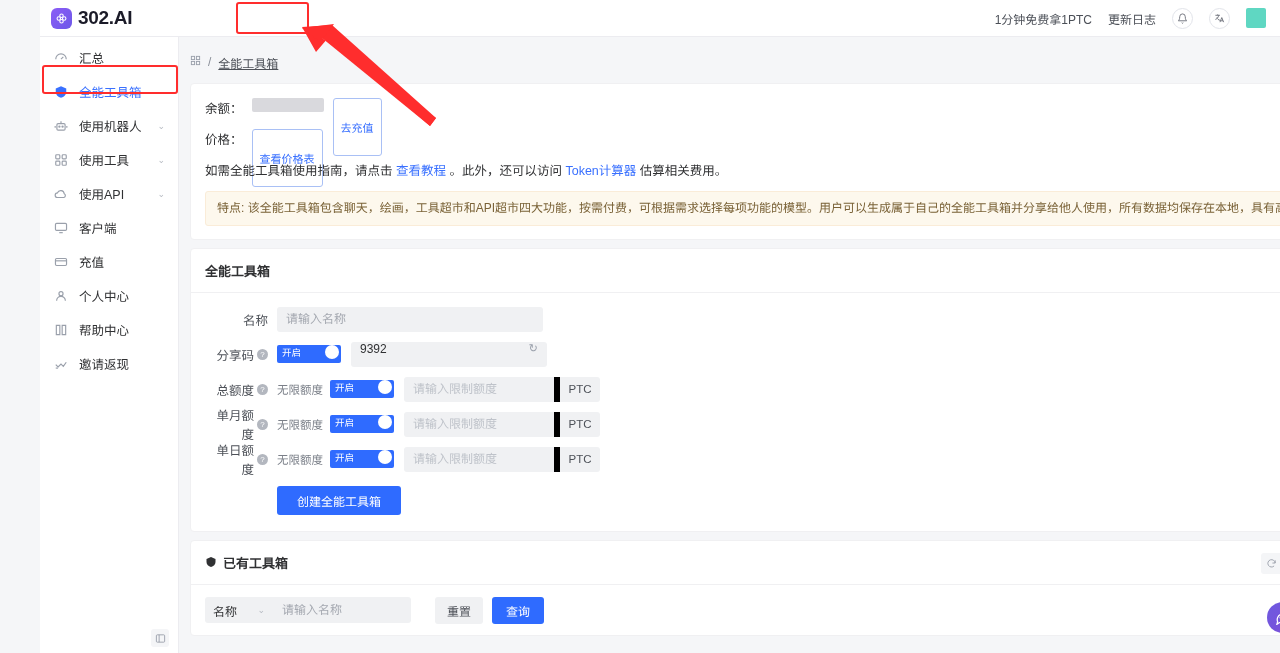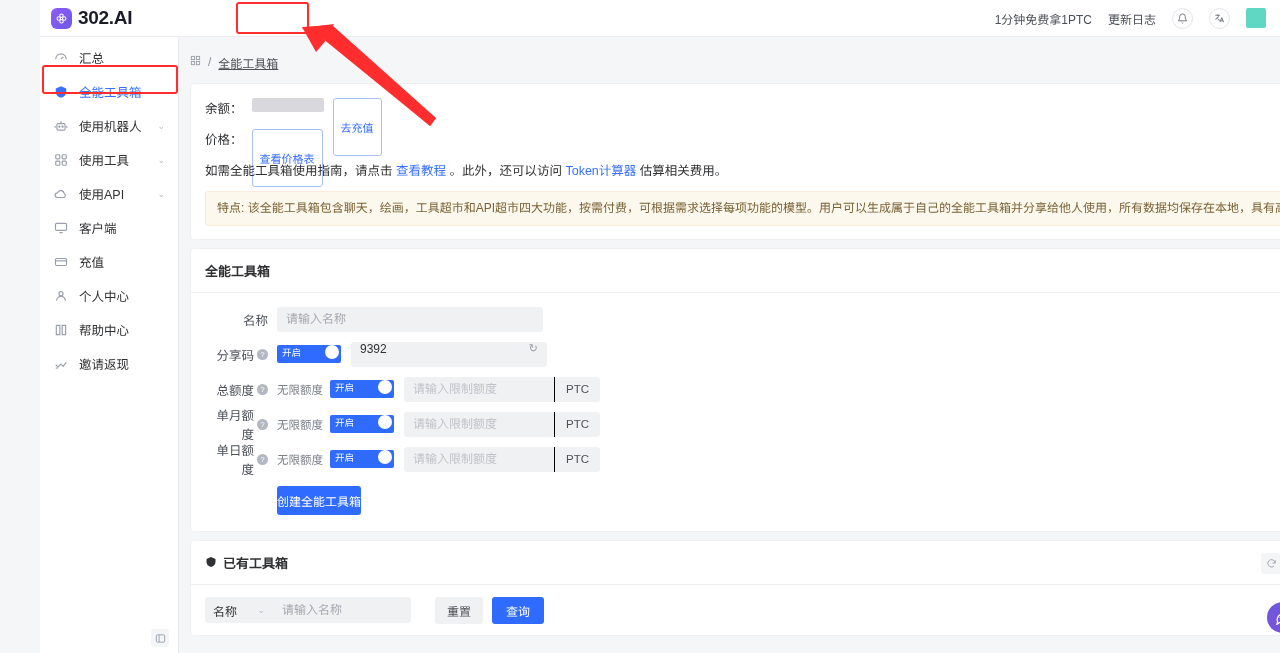--- a/index.html
+++ b/index.html
@@ -133,24 +133,24 @@
   }
   .sharecode-box .refresh { color: #9aa0ab; font-size: 11px; cursor: pointer; }
   .quota-inp {
     display: flex; align-items: center; background: #f0f1f3; border-radius: 3px; height: 25px; width: 196px;
   }
   .quota-inp input {
     flex: 1; border: none; background: transparent; height: 25px; padding: 0 9px;
     font-size: 12px; font-family: inherit; outline: none; color: #303133; width: 10px;
   }
   .quota-inp input::placeholder { color: #bfc3ca; }
-  .unit { width: 46px; border-left: 1px solid #000000; height: 25px; display: flex; align-items: center; justify-content: center; font-size: 11.5px; color: #4d5158; }
+  .unit { width: 46px; border-left: 6px solid #000000; height: 25px; display: flex; align-items: center; justify-content: center; font-size: 11.5px; color: #4d5158; }
   .primary-btn {
     background: #2f6bff; color: #fff; border: none; border-radius: 3px;
-    font-size: 12px; padding: 6px 0; cursor: pointer; font-family: inherit;
+    font-size: 12px; padding: 6px 20px; cursor: pointer; font-family: inherit;
   }
 
   
   .filter-bar { display: flex; align-items: center; gap: 0; padding: 12px 14px 11px 14px; }
   .sel {
     width: 68px; height: 26px; background: #f0f1f3; border-radius: 3px 0 0 3px;
     display: flex; align-items: center; justify-content: space-between;
     padding: 0 8px; font-size: 12px; color: #303133; cursor: pointer;
   }
   .sel .car { color: #b6bac2; font-size: 9px; }

